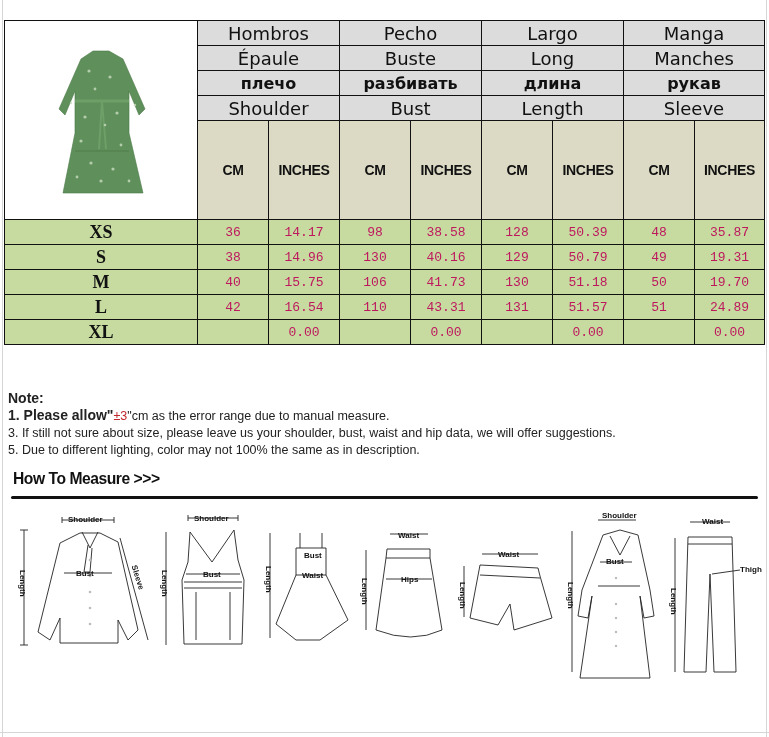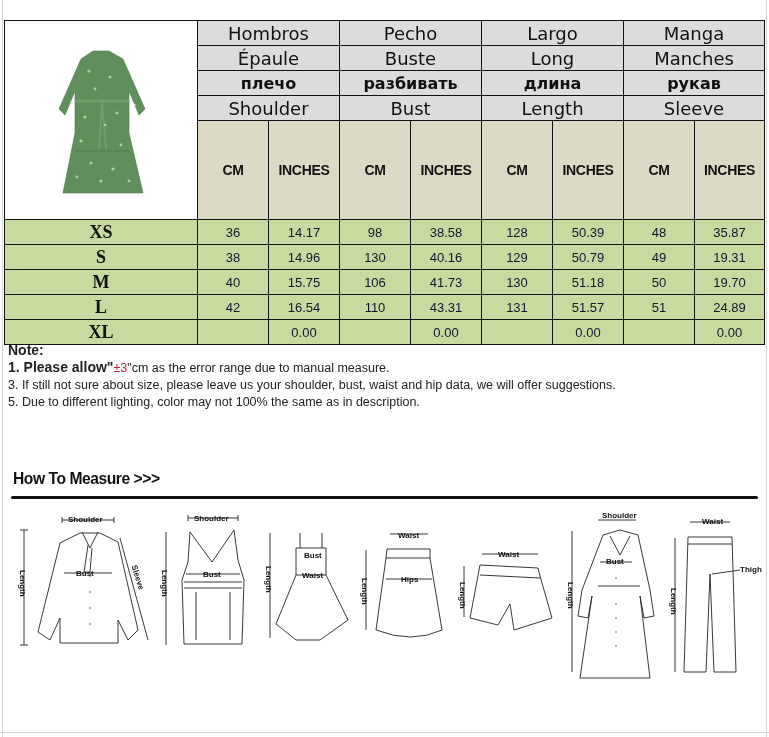--- a/index.html
+++ b/index.html
@@ -7,26 +7,26 @@
   .frame-left { position: absolute; left: 2px; top: 0; width: 1px; height: 737px; background: #d6d6d6; }
   .frame-right { position: absolute; left: 766px; top: 0; width: 1px; height: 737px; background: #d6d6d6; }
   .frame-bottom { position: absolute; left: 0; top: 732px; width: 769px; height: 1px; background: #d6d6d6; }
 
   table.size-table { position: absolute; left: 4px; top: 20px; border-collapse: collapse; table-layout: fixed; }
   table.size-table td { border: 1px solid #111; padding: 0; text-align: center; vertical-align: middle; overflow: hidden; white-space: nowrap; }
   .photo-cell { background: #fff; width: 192px; }
   .hdr { background: #dcdcdc; height: 24px; font-size: 18px; font-family: "DejaVu Sans", sans-serif; color: #111; }
   .hdr.ru { font-weight: bold; font-size: 16px; }
   .unit { background: #dcd9c4; height: 98px; font-size: 14px; font-weight: bold; font-family: "Liberation Sans", sans-serif; letter-spacing: -0.3px; }
-  .row td { background: #c7dba1; height: 24px; font-family: Liberation Sans, sans-serif; font-size: 13px; color: #0f172a; }
+  .row td { background: #c7dba1; height: 24px; font-family: Liberation Mono, monospace; font-size: 13px; color: #be185d; }
   .row td.size { font-family: "Liberation Serif", serif; font-weight: bold; font-size: 18px; color: #111; text-align: center; }
 
   .dress { position: relative; width: 192px; height: 198px; }
   .notes { position: absolute; left: 8px; top: 341px; font-size: 12.5px; line-height: 17px; color: #222; }
-  .notes .title { font-weight: bold; font-size: 14px; line-height: 18px; }
+  .notes .title { font-weight: bold; font-size: 14px; line-height: 18px; margin-top: 48px; }
   .notes .first { font-weight: normal; }
   .notes .first b { font-size: 14px; }
   .notes .accent { color: #c0282d; }
 
   .measure-title { position: absolute; left: 13px; top: 469px; font-family: "Liberation Sans", sans-serif; font-weight: bold; font-size: 17px; letter-spacing: -0.5px; transform: scaleX(0.92); transform-origin: left; }
   .measure-rule { position: absolute; left: 11px; top: 496px; width: 747px; height: 3px; background: #111; border-radius: 2px; }
   .diagrams { position: absolute; left: 0; top: 500px; width: 769px; height: 200px; }
   .diag-label { font-family: "Liberation Sans", sans-serif; font-weight: bold; font-size: 8px; fill: #111; }
 </style>
 </head>

